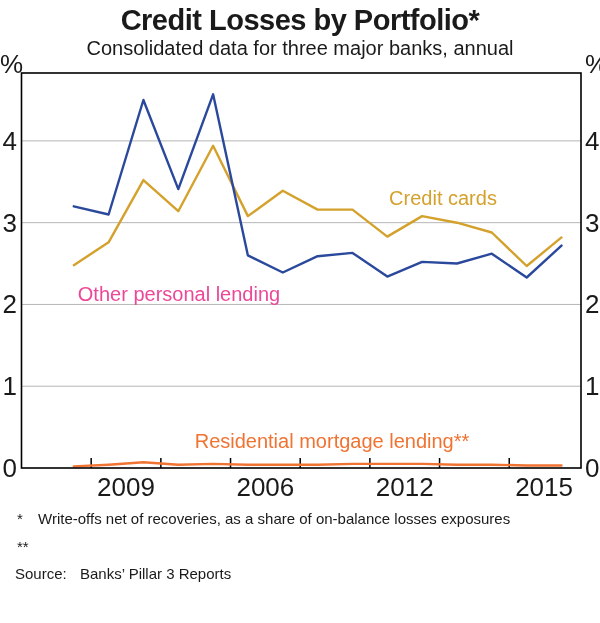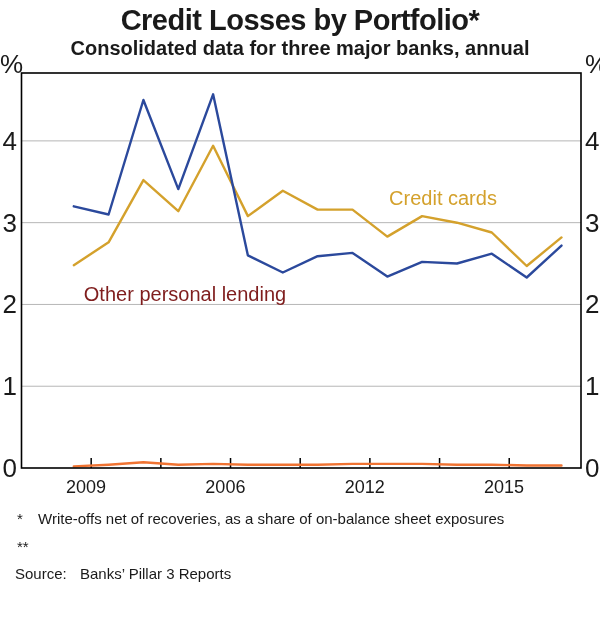--- a/index.html
+++ b/index.html
@@ -1,26 +1,26 @@
 <!DOCTYPE html>
 <html><head>
 <meta charset="utf-8">
 <style>
   html,body{margin:0;padding:0;background:#ffffff;}
   .page{position:relative;width:600px;height:623px;background:#ffffff;
         font-family:"Liberation Sans", sans-serif;color:#1a1a1a;overflow:hidden;}
   .title{position:absolute;top:4px;left:0;width:600px;text-align:center;
          font-size:29px;font-weight:bold;letter-spacing:-0.5px;}
-  .subtitle{position:absolute;top:37px;left:0;width:600px;text-align:center;font-size:20px;font-weight:bold;}
+  .subtitle{position:absolute;top:37px;left:0;width:600px;text-align:center;font-size:20px;}
   .chart{position:absolute;top:0;left:0;width:600px;height:510px;}
   svg{position:absolute;top:0;left:0;}
   .axlab{position:absolute;font-size:26px;line-height:26px;color:#1a1a1a;white-space:nowrap;}
   .ycol-left{left:0;width:17px;text-align:right;}
   .ycol-right{left:585px;width:60px;text-align:left;}
-  .xlab{position:absolute;font-size:18px;line-height:26px;width:120px;}
+  .xlab{position:absolute;font-size:26px;line-height:26px;width:120px;text-align:center;}
   .ann{position:absolute;font-size:20px;line-height:22px;width:320px;text-align:center;white-space:nowrap;}
   .footnotes{position:absolute;top:508px;left:0;width:600px;font-size:15px;line-height:21.5px;}
   .fn-row{display:flex;margin-bottom:6px;}
   .fn-marker{width:38px;padding-left:17px;box-sizing:border-box;}
   .fn-text{width:505px;}
   .src-row{display:flex;margin-top:1px;}
   .src-label{width:80px;padding-left:15px;box-sizing:border-box;}
 </style>
 </head>
 <body>
@@ -65,27 +65,28 @@
         <div class="axlab ycol-right" style="top: 127.878px;">4</div>
       </div>
     <div id="xlabels">
         <div class="xlab" style="left: 66.0143px; top: 474px;">2009</div>
         <div class="xlab" style="left: 205.367px; top: 474px;">2006</div>
         <div class="xlab" style="left: 344.719px; top: 474px;">2012</div>
         <div class="xlab" style="left: 484.072px; top: 474px;">2015</div>
       </div>
 
     <div class="ann" id="ann0" style="left: 283px; top: 187px; color: rgb(212, 161, 44);">Credit cards</div>
-    <div class="ann" id="ann1" style="left: 25px; top: 283px; color: #7f1d1d;">Other personal lending</div>
+    <div class="ann" id="ann1" style="left: 19px; top: 283px; color: #ec4899;">Other personal lending</div>
+    <div class="ann" id="ann2" style="left: 172px; top: 430px; color: rgb(240, 115, 50);">Residential mortgage lending**</div>
   </div>
 
   <div class="footnotes">
     <div class="fn-row">
       <div class="fn-marker">*</div>
-      <div class="fn-text">Write-offs net of recoveries, as a share of on-balance sheet exposures</div>
+      <div class="fn-text">Write-offs net of recoveries, as a share of on-balance losses exposures</div>
     </div>
     <div class="fn-row">
       <div class="fn-marker">**</div>
     </div>
     <div class="src-row">
       <div class="src-label">Source:</div>
       <div class="src-text">Banks’ Pillar 3 Reports</div>
     </div>
   </div>
 

